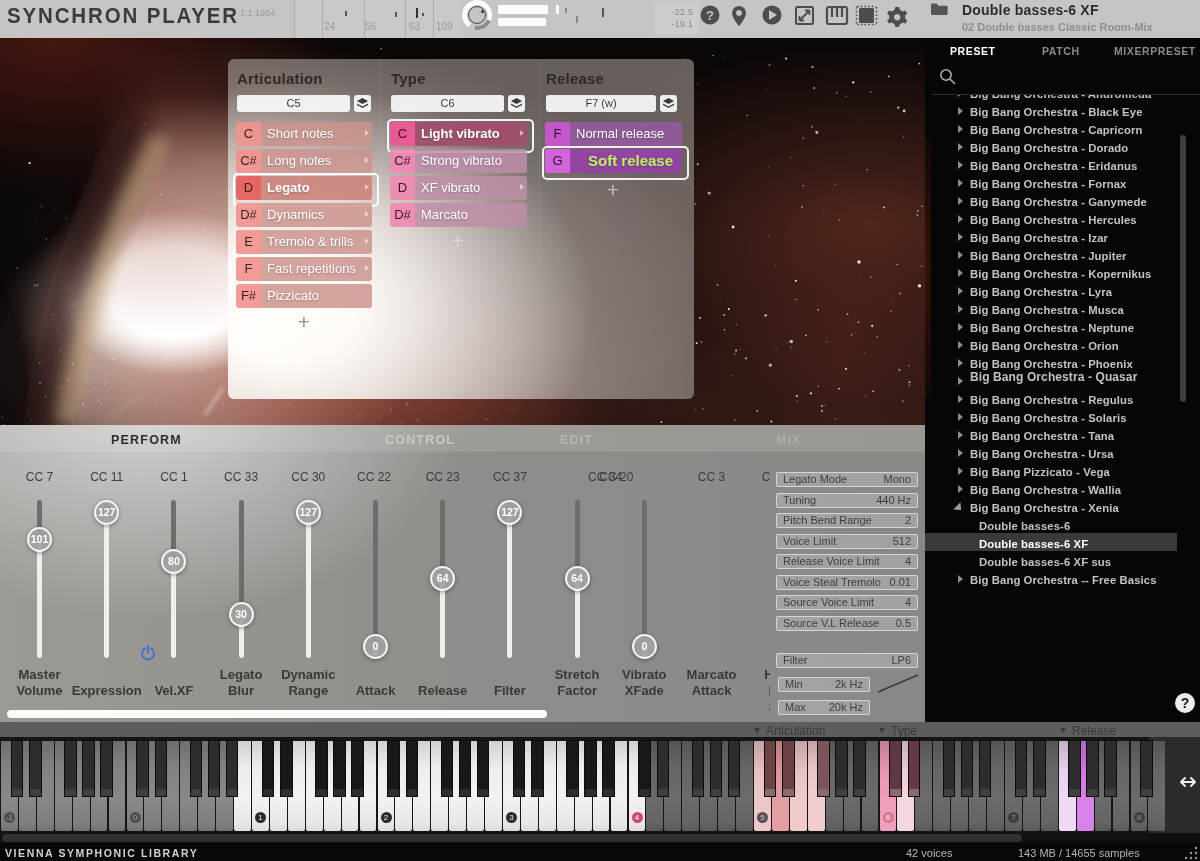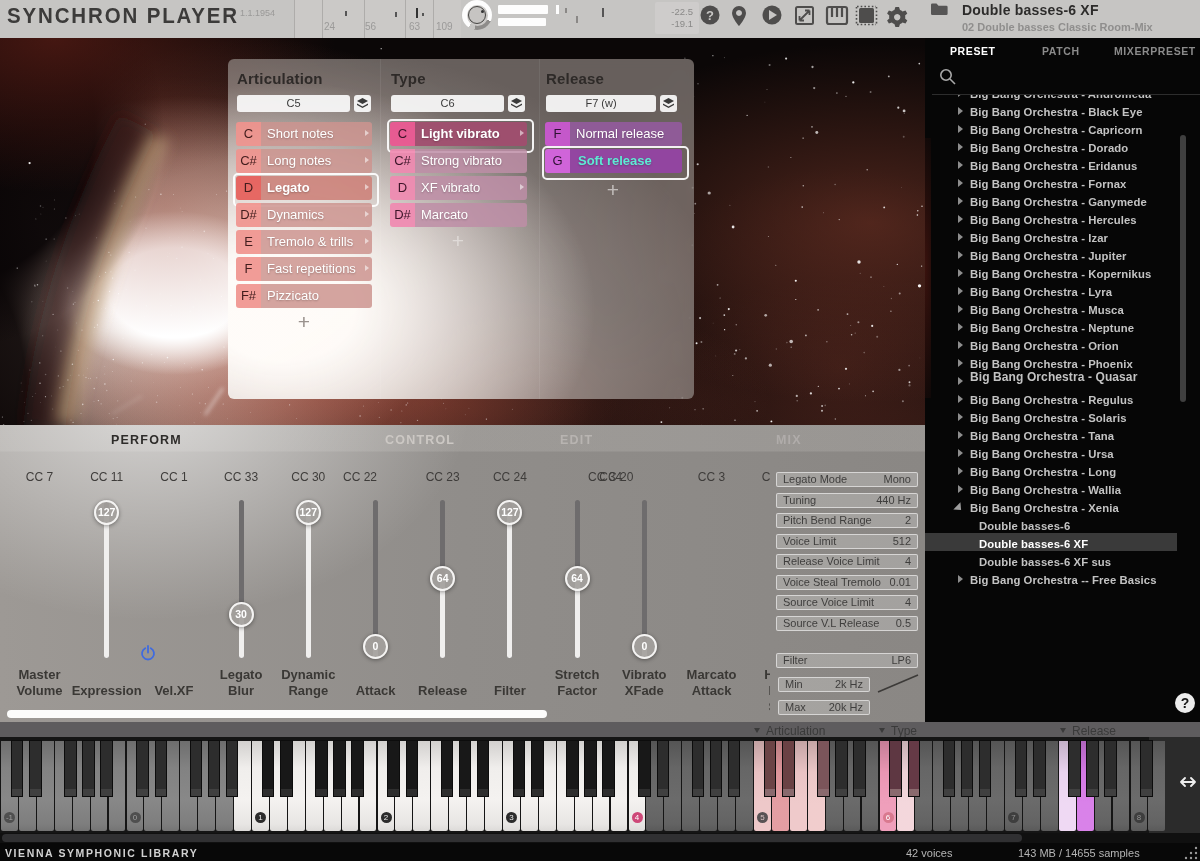--- a/index.html
+++ b/index.html
@@ -859,75 +859,85 @@
       <div style="position:absolute;left:0;top:0;width:25px;height:24px;background:rgba(240,138,177,0.92);color:#3c1428;font-size:13px;text-align:center;line-height:24px">D#</div>
       <div style="position:absolute;left:25px;top:0;width:112px;height:24px;background:rgba(190,142,167,0.85);color:#fff;font-size:13px;font-weight:normal;line-height:24px;padding-left:6px;text-shadow:0 1px 2px rgba(0,0,0,0.25);box-sizing:border-box;white-space:nowrap">Marcato</div>
     </div>
     <div style="position:absolute;left:317px;top:63px;width:137px;height:24px;border-radius:3px;overflow:hidden">
       <div style="position:absolute;left:0;top:0;width:25px;height:24px;background:rgba(203,87,210,0.93);color:#2e1133;font-size:13px;text-align:center;line-height:24px">F</div>
       <div style="position:absolute;left:25px;top:0;width:112px;height:24px;background:rgba(146,91,156,0.92);color:#fff;font-size:13px;font-weight:normal;line-height:24px;padding-left:6px;text-shadow:0 1px 2px rgba(0,0,0,0.25);box-sizing:border-box;white-space:nowrap">Normal release</div>
     </div>
     <div style="position:absolute;left:314px;top:87px;width:143px;height:30px;border:2px solid rgba(255,255,255,0.92);border-radius:5px"></div>
     <div style="position:absolute;left:317px;top:90px;width:137px;height:24px;border-radius:3px;overflow:hidden">
       <div style="position:absolute;left:0;top:0;width:25px;height:24px;background:rgba(215,100,226,0.93);color:#2e1133;font-size:13px;text-align:center;line-height:24px">G</div>
-      <div style="position:absolute;left:25px;top:0;width:112px;height:24px;background:rgba(150,68,166,0.93);color:#5eead4;font-size:13px;font-weight:bold;line-height:24px;padding-left:8px;text-shadow:0 1px 2px rgba(0,0,0,0.25);box-sizing:border-box;white-space:nowrap">Soft release</div>
+      <div style="position:absolute;left:25px;top:0;width:112px;height:24px;background:rgba(150,68,166,0.93);color:#bef264;font-size:15px;font-weight:bold;line-height:24px;padding-left:18px;text-shadow:0 1px 2px rgba(0,0,0,0.25);box-sizing:border-box;white-space:nowrap">Soft release</div>
     </div>
 <div style="position:absolute;left:66px;top:253px;width:20px;height:20px;color:#9a928e;font-size:21px;text-align:center;line-height:20px">+</div>
 <div style="position:absolute;left:220px;top:172px;width:20px;height:20px;color:rgba(235,232,230,0.65);font-size:21px;text-align:center;line-height:20px">+</div>
 <div style="position:absolute;left:375px;top:121px;width:20px;height:20px;color:rgba(235,232,230,0.65);font-size:21px;text-align:center;line-height:20px">+</div>
 </div>
 <div style="position:absolute;left:0;top:425px;width:925px;height:297px;overflow:hidden;background:
 radial-gradient(ellipse 430px 300px at 150px -30px, rgba(255,255,255,0.62), rgba(255,255,255,0.10) 62%, rgba(255,255,255,0) 75%),
 linear-gradient(180deg, rgba(205,202,198,0.22) 0px, rgba(205,202,198,0.22) 26px, rgba(205,202,198,0.0) 27px),
 linear-gradient(90deg, #9d9995 0%, #908d8a 50%, #8a8784 100%)">
 <div style="position:absolute;left:111px;top:8px;width:200px;font-size:12.5px;font-weight:bold;color:#2e2c2a;letter-spacing:1.2px">PERFORM</div>
 <div style="position:absolute;left:385px;top:8px;font-size:12.5px;font-weight:bold;color:#ccc8c4;letter-spacing:1.2px">CONTROL</div>
 <div style="position:absolute;left:560px;top:8px;font-size:12.5px;font-weight:bold;color:#b8b4b1;letter-spacing:1.2px">EDIT</div>
 <div style="position:absolute;left:776px;top:8px;font-size:12.5px;font-weight:bold;color:#b0acaa;letter-spacing:1.2px">MIX</div>
 <div style="position:absolute;left:0;top:0;width:770px;height:297px;overflow:hidden">
       <div style="position:absolute;left:-5.5px;top:45px;width:90px;text-align:center;font-size:12px;color:#3e3c3a;height:14px;line-height:14px;top:45px">CC 7</div>
+      <div style="position:absolute;left:15.5px;top:45px;width:48px;height:252px">
+        <div style="position:absolute;left:21.5px;top:30px;width:5px;height:158px;background:#6e6c6d;border-radius:2.5px"></div>
+        <div style="position:absolute;left:21.5px;top:69.4px;width:5px;height:118.6px;background:#f0efee;border-radius:2.5px"></div>
+        <div style="position:absolute;left:11.5px;top:56.9px;width:25px;height:25px;border-radius:50%;background:rgba(163,159,156,0.92);border:2.5px solid #f5f4f3;box-sizing:border-box;box-shadow:0 1px 4px rgba(0,0,0,0.4);color:#fff;font-size:10.5px;font-weight:bold;text-align:center;line-height:20px">101</div>
+      </div>
       <div style="position:absolute;left:-5.5px;top:242px;width:90px;text-align:center;font-size:13px;font-weight:bold;color:#3a3835;line-height:16px">Master<br>Volume</div>
       <div style="position:absolute;left:61.7px;top:45px;width:90px;text-align:center;font-size:12px;color:#3e3c3a;height:14px;line-height:14px;top:45px">CC 11</div>
       <div style="position:absolute;left:82.7px;top:45px;width:48px;height:252px">
         <div style="position:absolute;left:21.5px;top:30px;width:5px;height:158px;background:#6e6c6d;border-radius:2.5px"></div>
         <div style="position:absolute;left:21.5px;top:42.0px;width:5px;height:146.0px;background:#f0efee;border-radius:2.5px"></div>
         <div style="position:absolute;left:11.5px;top:29.5px;width:25px;height:25px;border-radius:50%;background:rgba(163,159,156,0.92);border:2.5px solid #f5f4f3;box-sizing:border-box;box-shadow:0 1px 4px rgba(0,0,0,0.4);color:#fff;font-size:10.5px;font-weight:bold;text-align:center;line-height:20px">127</div>
       </div>
       <div style="position:absolute;left:61.7px;top:258px;width:90px;text-align:center;font-size:13px;font-weight:bold;color:#3a3835;line-height:16px">Expression</div>
       <div style="position:absolute;left:128.9px;top:45px;width:90px;text-align:center;font-size:12px;color:#3e3c3a;height:14px;line-height:14px;top:45px">CC 1</div>
+      <div style="position:absolute;left:149.9px;top:45px;width:48px;height:252px">
+        <div style="position:absolute;left:21.5px;top:30px;width:5px;height:158px;background:#6e6c6d;border-radius:2.5px"></div>
+        <div style="position:absolute;left:21.5px;top:91.6px;width:5px;height:96.4px;background:#f0efee;border-radius:2.5px"></div>
+        <div style="position:absolute;left:11.5px;top:79.1px;width:25px;height:25px;border-radius:50%;background:rgba(163,159,156,0.92);border:2.5px solid #f5f4f3;box-sizing:border-box;box-shadow:0 1px 4px rgba(0,0,0,0.4);color:#fff;font-size:10.5px;font-weight:bold;text-align:center;line-height:20px">80</div>
+      </div>
       <div style="position:absolute;left:128.9px;top:258px;width:90px;text-align:center;font-size:13px;font-weight:bold;color:#3a3835;line-height:16px">Vel.XF</div>
       <div style="position:absolute;left:196.1px;top:45px;width:90px;text-align:center;font-size:12px;color:#3e3c3a;height:14px;line-height:14px;top:45px">CC 33</div>
       <div style="position:absolute;left:217.1px;top:45px;width:48px;height:252px">
         <div style="position:absolute;left:21.5px;top:30px;width:5px;height:158px;background:#6e6c6d;border-radius:2.5px"></div>
         <div style="position:absolute;left:21.5px;top:144.3px;width:5px;height:43.7px;background:#f0efee;border-radius:2.5px"></div>
         <div style="position:absolute;left:11.5px;top:131.8px;width:25px;height:25px;border-radius:50%;background:rgba(163,159,156,0.92);border:2.5px solid #f5f4f3;box-sizing:border-box;box-shadow:0 1px 4px rgba(0,0,0,0.4);color:#fff;font-size:10.5px;font-weight:bold;text-align:center;line-height:20px">30</div>
       </div>
       <div style="position:absolute;left:196.1px;top:242px;width:90px;text-align:center;font-size:13px;font-weight:bold;color:#3a3835;line-height:16px">Legato<br>Blur</div>
       <div style="position:absolute;left:263.3px;top:45px;width:90px;text-align:center;font-size:12px;color:#3e3c3a;height:14px;line-height:14px;top:45px">CC 30</div>
       <div style="position:absolute;left:284.3px;top:45px;width:48px;height:252px">
         <div style="position:absolute;left:21.5px;top:30px;width:5px;height:158px;background:#6e6c6d;border-radius:2.5px"></div>
         <div style="position:absolute;left:21.5px;top:42.0px;width:5px;height:146.0px;background:#f0efee;border-radius:2.5px"></div>
         <div style="position:absolute;left:11.5px;top:29.5px;width:25px;height:25px;border-radius:50%;background:rgba(163,159,156,0.92);border:2.5px solid #f5f4f3;box-sizing:border-box;box-shadow:0 1px 4px rgba(0,0,0,0.4);color:#fff;font-size:10.5px;font-weight:bold;text-align:center;line-height:20px">127</div>
       </div>
       <div style="position:absolute;left:263.3px;top:242px;width:90px;text-align:center;font-size:13px;font-weight:bold;color:#3a3835;line-height:16px">Dynamic<br>Range</div>
-      <div style="position:absolute;left:343px;top:45px;width:90px;font-size:12px;color:#3e3c3a;height:14px;line-height:14px;top:45px">CC 22</div>
+      <div style="position:absolute;left:329px;top:45px;width:90px;text-align:center;font-size:12px;color:#3e3c3a;height:14px;line-height:14px;top:45px">CC 22</div>
       <div style="position:absolute;left:351.5px;top:45px;width:48px;height:252px">
         <div style="position:absolute;left:21.5px;top:30px;width:5px;height:158px;background:#6e6c6d;border-radius:2.5px"></div>
         <div style="position:absolute;left:21.5px;top:176.0px;width:5px;height:12.0px;background:#f0efee;border-radius:2.5px"></div>
         <div style="position:absolute;left:11.5px;top:163.5px;width:25px;height:25px;border-radius:50%;background:rgba(163,159,156,0.92);border:2.5px solid #f5f4f3;box-sizing:border-box;box-shadow:0 1px 4px rgba(0,0,0,0.4);color:#fff;font-size:10.5px;font-weight:bold;text-align:center;line-height:20px">0</div>
       </div>
       <div style="position:absolute;left:330.5px;top:258px;width:90px;text-align:center;font-size:13px;font-weight:bold;color:#3a3835;line-height:16px">Attack</div>
       <div style="position:absolute;left:397.7px;top:45px;width:90px;text-align:center;font-size:12px;color:#3e3c3a;height:14px;line-height:14px;top:45px">CC 23</div>
       <div style="position:absolute;left:418.7px;top:45px;width:48px;height:252px">
         <div style="position:absolute;left:21.5px;top:30px;width:5px;height:158px;background:#6e6c6d;border-radius:2.5px"></div>
         <div style="position:absolute;left:21.5px;top:108.5px;width:5px;height:79.5px;background:#f0efee;border-radius:2.5px"></div>
         <div style="position:absolute;left:11.5px;top:96.0px;width:25px;height:25px;border-radius:50%;background:rgba(163,159,156,0.92);border:2.5px solid #f5f4f3;box-sizing:border-box;box-shadow:0 1px 4px rgba(0,0,0,0.4);color:#fff;font-size:10.5px;font-weight:bold;text-align:center;line-height:20px">64</div>
       </div>
       <div style="position:absolute;left:397.7px;top:258px;width:90px;text-align:center;font-size:13px;font-weight:bold;color:#3a3835;line-height:16px">Release</div>
-      <div style="position:absolute;left:464.9px;top:45px;width:90px;text-align:center;font-size:12px;color:#3e3c3a;height:14px;line-height:14px;top:45px">CC 24</div>
+      <div style="position:absolute;left:464.9px;top:45px;width:90px;text-align:center;font-size:12px;color:#3e3c3a;height:14px;line-height:14px;top:45px">CC 37</div>
       <div style="position:absolute;left:485.9px;top:45px;width:48px;height:252px">
         <div style="position:absolute;left:21.5px;top:30px;width:5px;height:158px;background:#6e6c6d;border-radius:2.5px"></div>
         <div style="position:absolute;left:21.5px;top:42.0px;width:5px;height:146.0px;background:#f0efee;border-radius:2.5px"></div>
         <div style="position:absolute;left:11.5px;top:29.5px;width:25px;height:25px;border-radius:50%;background:rgba(163,159,156,0.92);border:2.5px solid #f5f4f3;box-sizing:border-box;box-shadow:0 1px 4px rgba(0,0,0,0.4);color:#fff;font-size:10.5px;font-weight:bold;text-align:center;line-height:20px">127</div>
       </div>
       <div style="position:absolute;left:464.9px;top:258px;width:90px;text-align:center;font-size:13px;font-weight:bold;color:#3a3835;line-height:16px">Filter</div>
       <div style="position:absolute;left:532.1px;top:45px;width:90px;text-align:right;font-size:12px;color:#3e3c3a;height:14px;line-height:14px;top:45px">CC 34</div>
       <div style="position:absolute;left:553.1px;top:45px;width:48px;height:252px">
         <div style="position:absolute;left:21.5px;top:30px;width:5px;height:158px;background:#6e6c6d;border-radius:2.5px"></div>
         <div style="position:absolute;left:21.5px;top:108.5px;width:5px;height:79.5px;background:#f0efee;border-radius:2.5px"></div>
@@ -1013,21 +1023,21 @@
       <div style="position:absolute;left:45px;top:273px;height:18px;line-height:18px;font-size:12px;font-weight:bold;color:#c3c3c3;letter-spacing:0.1px;white-space:nowrap">Big Bang Orchestra - Quasar</div>
       <div style="position:absolute;left:33px;top:299.5px;width:0;height:0;border-left:5px solid #8d8d8d;border-top:4px solid transparent;border-bottom:4px solid transparent"></div>
       <div style="position:absolute;left:45px;top:295.5px;height:18px;line-height:18px;font-size:11.3px;font-weight:bold;color:#c3c3c3;letter-spacing:0.1px;white-space:nowrap">Big Bang Orchestra - Regulus</div>
       <div style="position:absolute;left:33px;top:317.5px;width:0;height:0;border-left:5px solid #8d8d8d;border-top:4px solid transparent;border-bottom:4px solid transparent"></div>
       <div style="position:absolute;left:45px;top:313.5px;height:18px;line-height:18px;font-size:11.3px;font-weight:bold;color:#c3c3c3;letter-spacing:0.1px;white-space:nowrap">Big Bang Orchestra - Solaris</div>
       <div style="position:absolute;left:33px;top:335.5px;width:0;height:0;border-left:5px solid #8d8d8d;border-top:4px solid transparent;border-bottom:4px solid transparent"></div>
       <div style="position:absolute;left:45px;top:331.5px;height:18px;line-height:18px;font-size:11.3px;font-weight:bold;color:#c3c3c3;letter-spacing:0.1px;white-space:nowrap">Big Bang Orchestra - Tana</div>
       <div style="position:absolute;left:33px;top:353.5px;width:0;height:0;border-left:5px solid #8d8d8d;border-top:4px solid transparent;border-bottom:4px solid transparent"></div>
       <div style="position:absolute;left:45px;top:349.5px;height:18px;line-height:18px;font-size:11.3px;font-weight:bold;color:#c3c3c3;letter-spacing:0.1px;white-space:nowrap">Big Bang Orchestra - Ursa</div>
       <div style="position:absolute;left:33px;top:371.5px;width:0;height:0;border-left:5px solid #8d8d8d;border-top:4px solid transparent;border-bottom:4px solid transparent"></div>
-      <div style="position:absolute;left:45px;top:367.5px;height:18px;line-height:18px;font-size:11.3px;font-weight:bold;color:#c3c3c3;letter-spacing:0.1px;white-space:nowrap">Big Bang Orchestra - Long</div>
+      <div style="position:absolute;left:45px;top:367.5px;height:18px;line-height:18px;font-size:11.3px;font-weight:bold;color:#c3c3c3;letter-spacing:0.1px;white-space:nowrap">Big Bang Pizzicato - Vega</div>
       <div style="position:absolute;left:33px;top:389.5px;width:0;height:0;border-left:5px solid #8d8d8d;border-top:4px solid transparent;border-bottom:4px solid transparent"></div>
       <div style="position:absolute;left:45px;top:385.5px;height:18px;line-height:18px;font-size:11.3px;font-weight:bold;color:#c3c3c3;letter-spacing:0.1px;white-space:nowrap">Big Bang Orchestra - Wallia</div>
       <div style="position:absolute;left:31px;top:407.5px;width:0;height:0;border-left:6px solid #9d9d9d;border-top:5px solid transparent;border-bottom:5px solid transparent;transform:rotate(45deg)"></div>
       <div style="position:absolute;left:45px;top:403.5px;height:18px;line-height:18px;font-size:11.3px;font-weight:bold;color:#c3c3c3;letter-spacing:0.1px;white-space:nowrap">Big Bang Orchestra - Xenia</div>
       <div style="position:absolute;left:54px;top:421.5px;height:18px;line-height:18px;font-size:11.3px;font-weight:bold;color:#c3c3c3;letter-spacing:0.1px;white-space:nowrap">Double basses-6</div>
       <div style="position:absolute;left:0px;top:437.5px;width:252px;height:18px;background:#3a3a3a"></div>
       <div style="position:absolute;left:54px;top:439.5px;height:18px;line-height:18px;font-size:11.3px;font-weight:bold;color:#fff;letter-spacing:0.1px;white-space:nowrap">Double basses-6 XF</div>
       <div style="position:absolute;left:54px;top:457.5px;height:18px;line-height:18px;font-size:11.3px;font-weight:bold;color:#c3c3c3;letter-spacing:0.1px;white-space:nowrap">Double basses-6 XF sus</div>
       <div style="position:absolute;left:33px;top:479.5px;width:0;height:0;border-left:5px solid #8d8d8d;border-top:4px solid transparent;border-bottom:4px solid transparent"></div>
       <div style="position:absolute;left:45px;top:475.5px;height:18px;line-height:18px;font-size:11.3px;font-weight:bold;color:#c3c3c3;letter-spacing:0.1px;white-space:nowrap">Big Bang Orchestra -- Free Basics</div>

